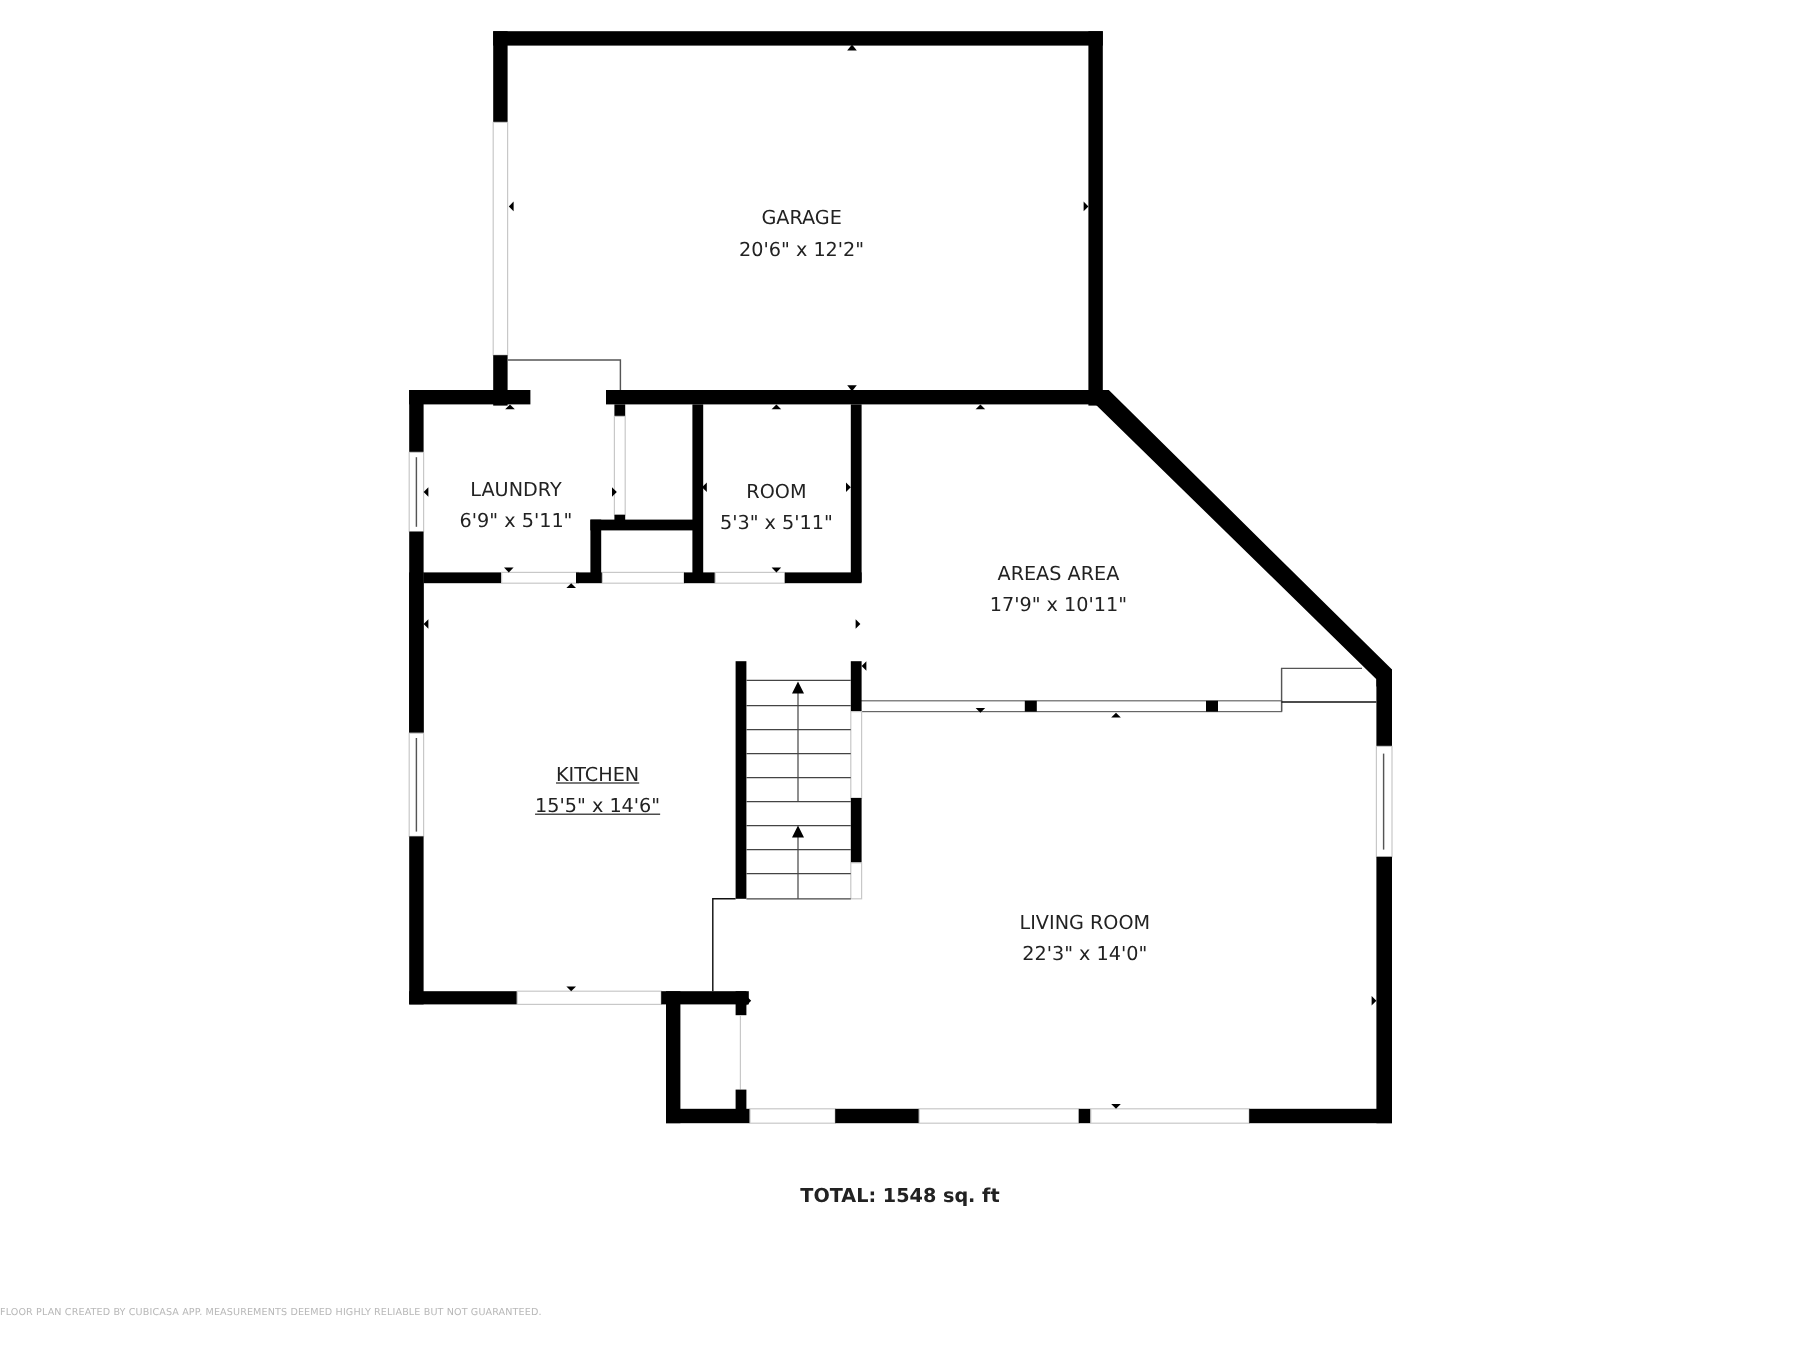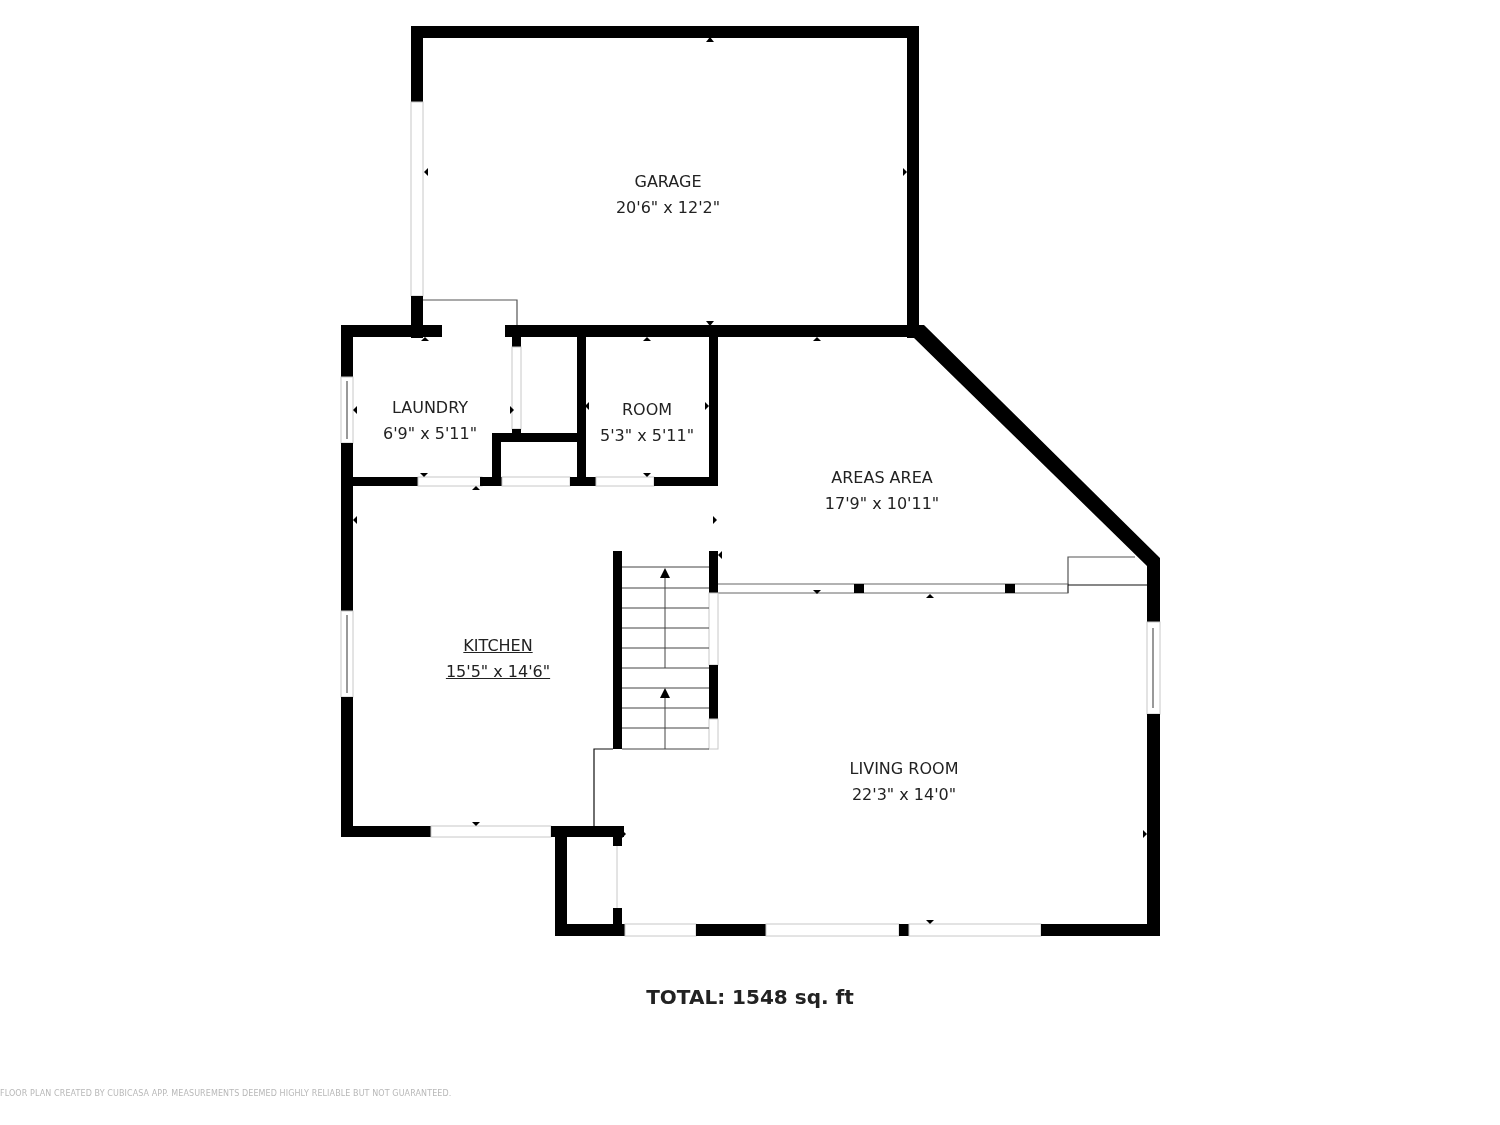--- a/index.html
+++ b/index.html
@@ -40,21 +40,21 @@
     }
     .room-label span { display: block; }
     .summary {
       position: absolute;
       left: 0;
       width: 1500px;
       top: 986px;
       text-align: center;
       font-family: "DejaVu Sans", sans-serif;
       color: #222222;
-      font-size: 20px;
+      font-size: 16px;
       line-height: 22px;
     }
     .summary .total { font-weight: bold; }
     .summary div { white-space: nowrap; }
     .disclaimer {
       position: absolute;
       left: 0;
       width: 1500px;
       top: 1089px;
       font-family: "DejaVu Sans", sans-serif;

